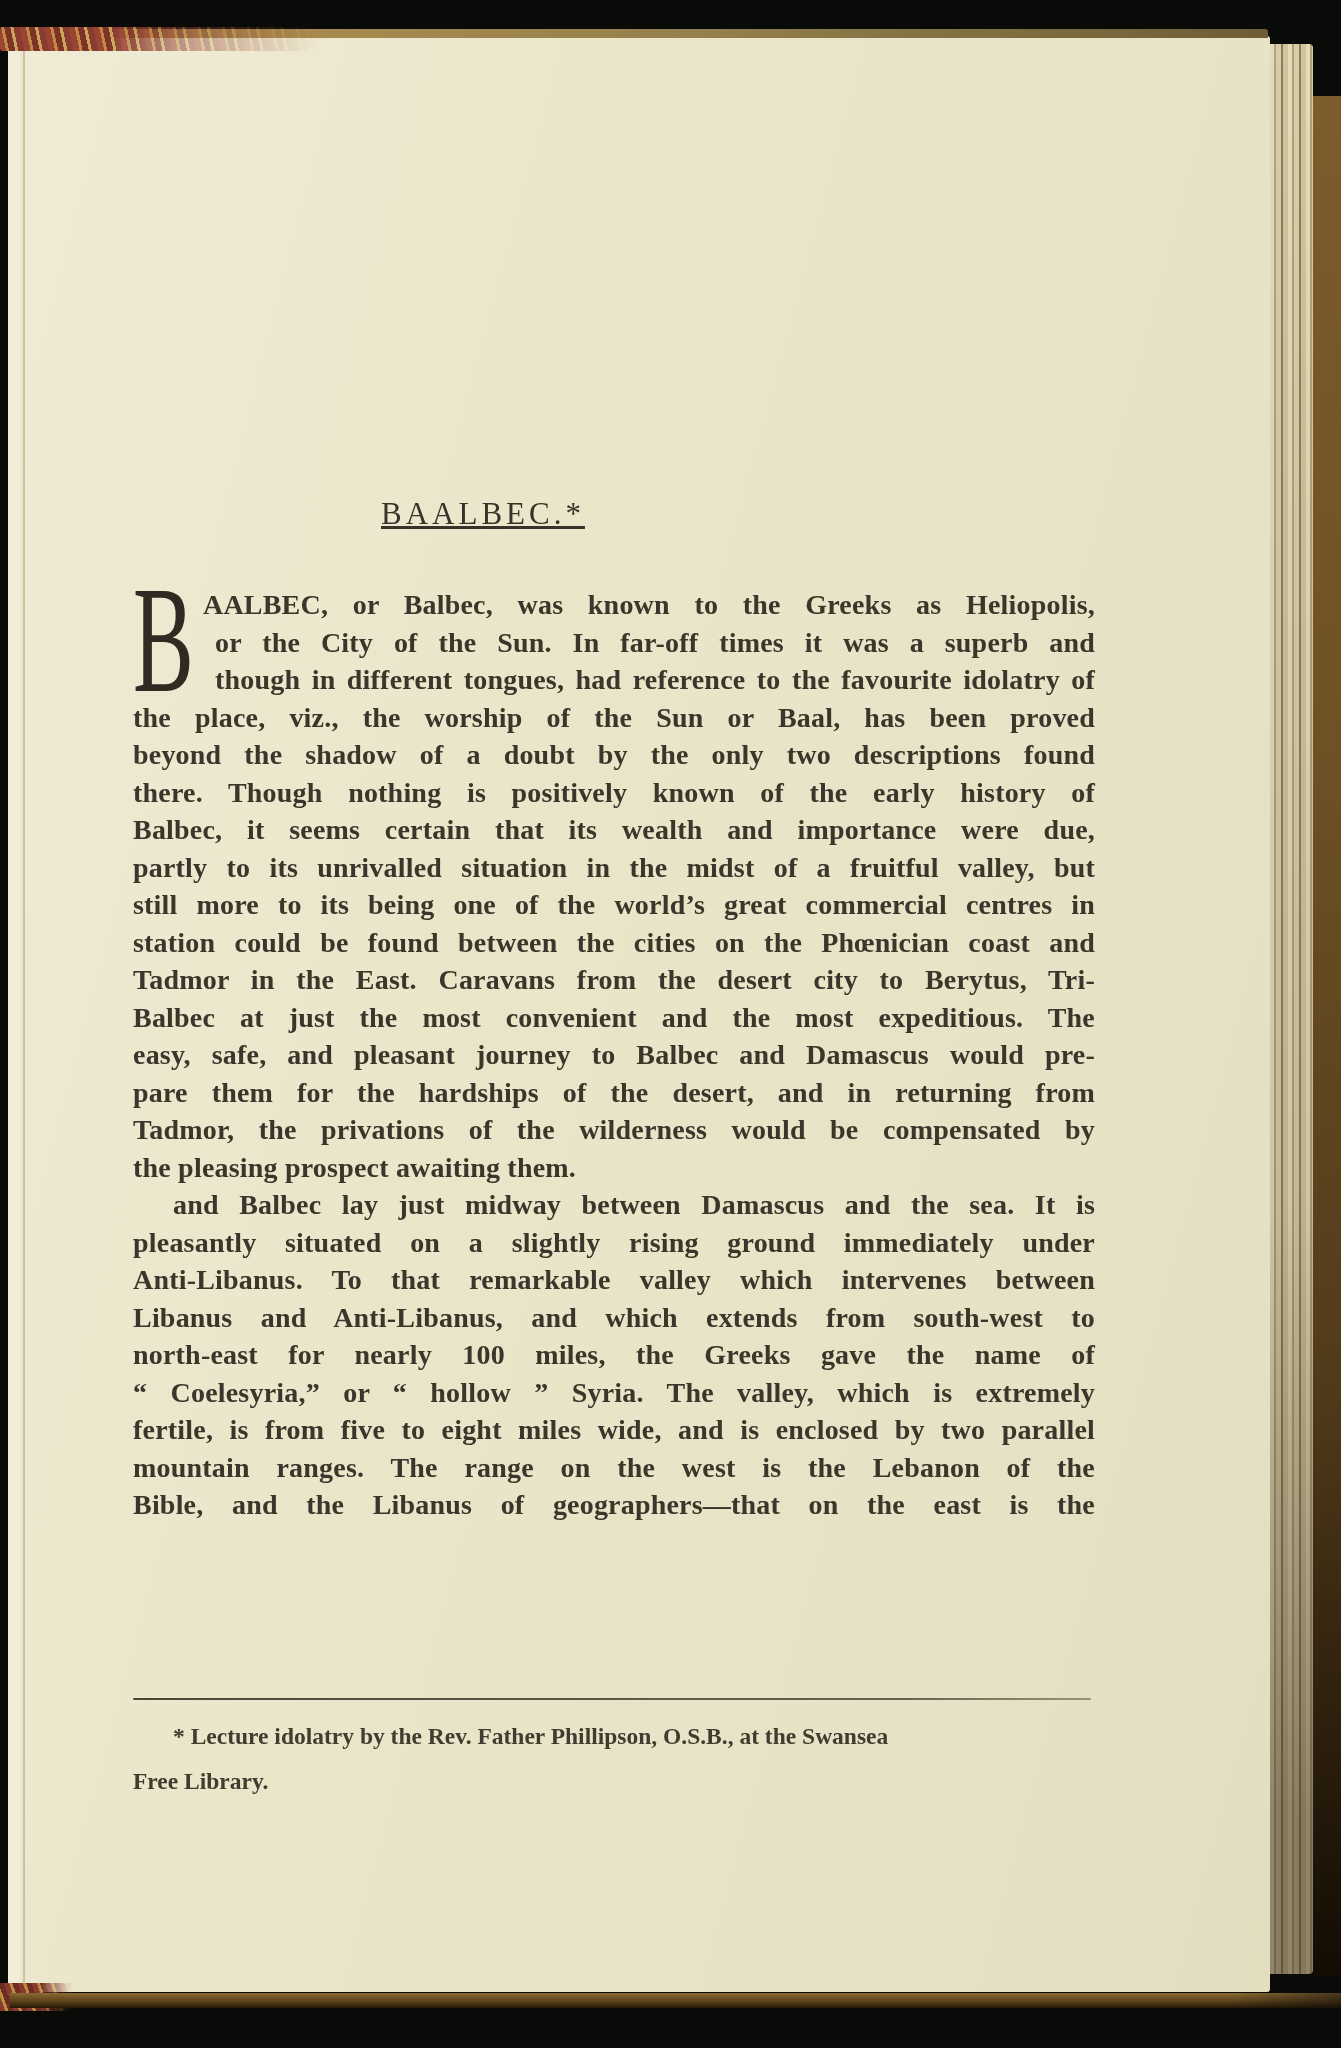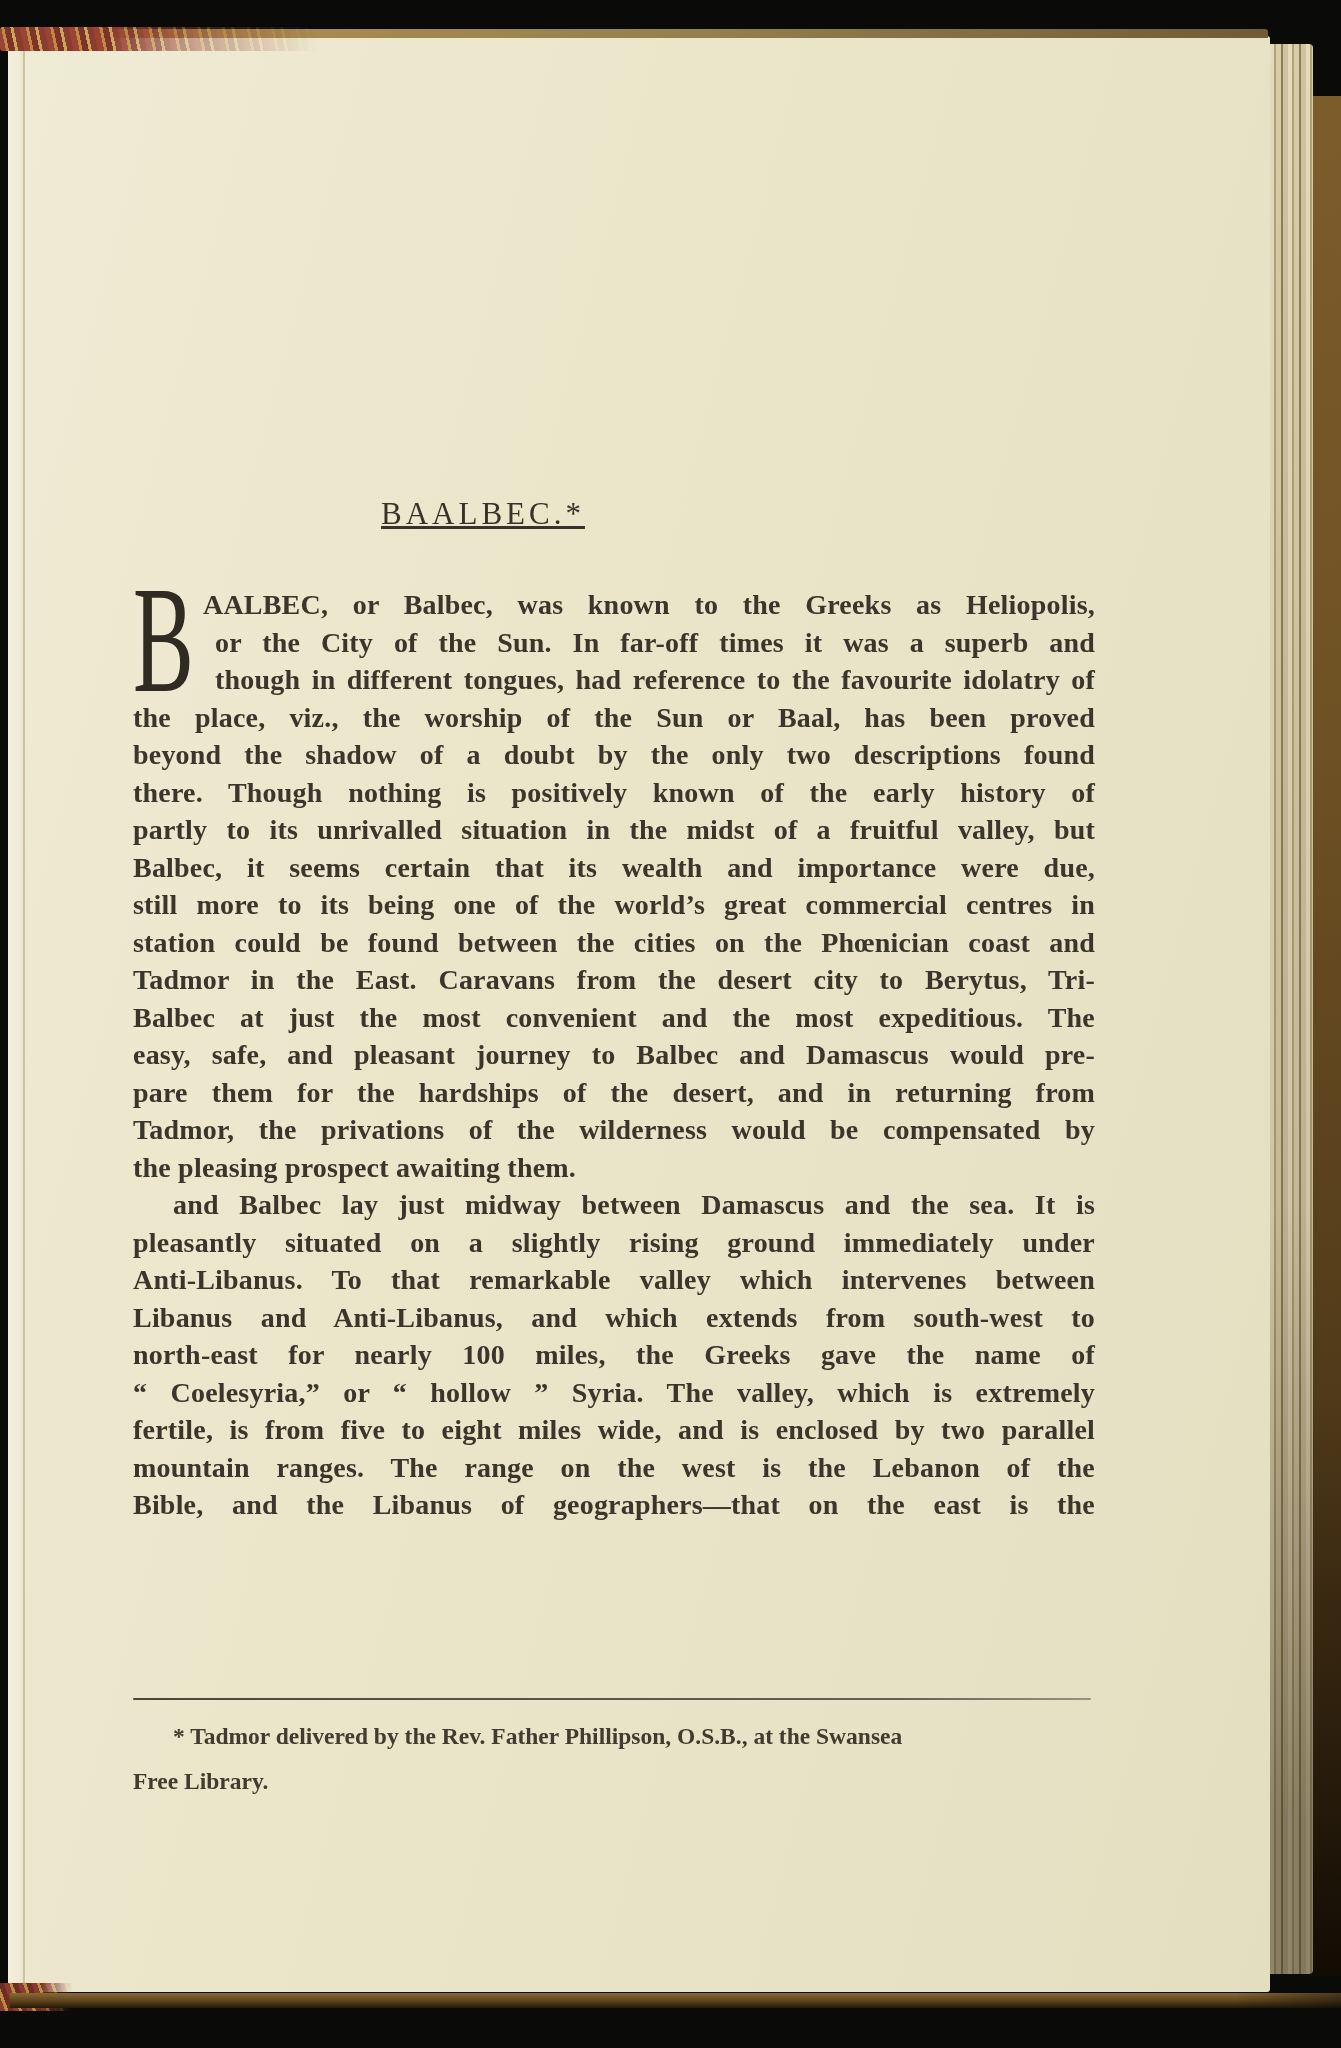--- a/index.html
+++ b/index.html
@@ -108,22 +108,22 @@
     <div class="body-text">
       <div class="para para-0">
         <span class="dropcap">B</span>
         <div class="lines">
             <div class="line">AALBEC, or Balbec, was known to the Greeks as Heliopolis,</div>
             <div class="line">or the City of the Sun.   In far-off times it was a superb and</div>
             <div class="line">though in different tongues, had reference to the favourite idolatry of</div>
             <div class="line">the place, viz., the worship of the Sun or Baal, has been proved</div>
             <div class="line">beyond the shadow of a doubt by the only two descriptions found</div>
             <div class="line">there.  Though nothing is positively known of the early history of</div>
+            <div class="line">Balbec, it seems certain that its wealth and importance were due,</div>
             <div class="line">partly to its unrivalled situation in the midst of a fruitful valley, but</div>
-            <div class="line">Balbec, it seems certain that its wealth and importance were due,</div>
             <div class="line">still more to its being one of the world’s great commercial centres in</div>
             <div class="line">station could be found between the cities on the Phœnician coast and</div>
             <div class="line">Tadmor in the East.   Caravans from the desert city to Berytus, Tri-</div>
             <div class="line">Balbec at just the most convenient and the most expeditious.   The</div>
             <div class="line">easy, safe, and pleasant journey to Balbec and Damascus would pre-</div>
             <div class="line">pare them for the hardships of the desert, and in returning from</div>
             <div class="line">Tadmor, the privations of the wilderness would be compensated by</div>
             <div class="line">the pleasing prospect awaiting them.</div>
           </div>
       </div>
@@ -139,21 +139,21 @@
             <div class="line">mountain ranges.   The range on the west is the Lebanon of the</div>
             <div class="line">Bible, and the Libanus of geographers—that on the east is the</div>
           </div>
       </div>
     </div>
 
     <div class="fn-rule"></div>
 
     <div class="footnote">
       <div class="lines">
-          <div class="line">* Tadmor delivered by the Rev. Father Phillipson, O.S.B., at the Swansea</div>
+          <div class="line">* Lecture idolatry by the Rev. Father Phillipson, O.S.B., at the Swansea</div>
           <div class="line">Free Library.</div>
         </div>
     </div>
   </div>
 
   <div class="marble-top"></div>
   <div class="marble-bottom"></div>
   <div class="page-stack"></div>
   <div class="cover-strip"></div>
   <div class="bottom-edge"></div>

